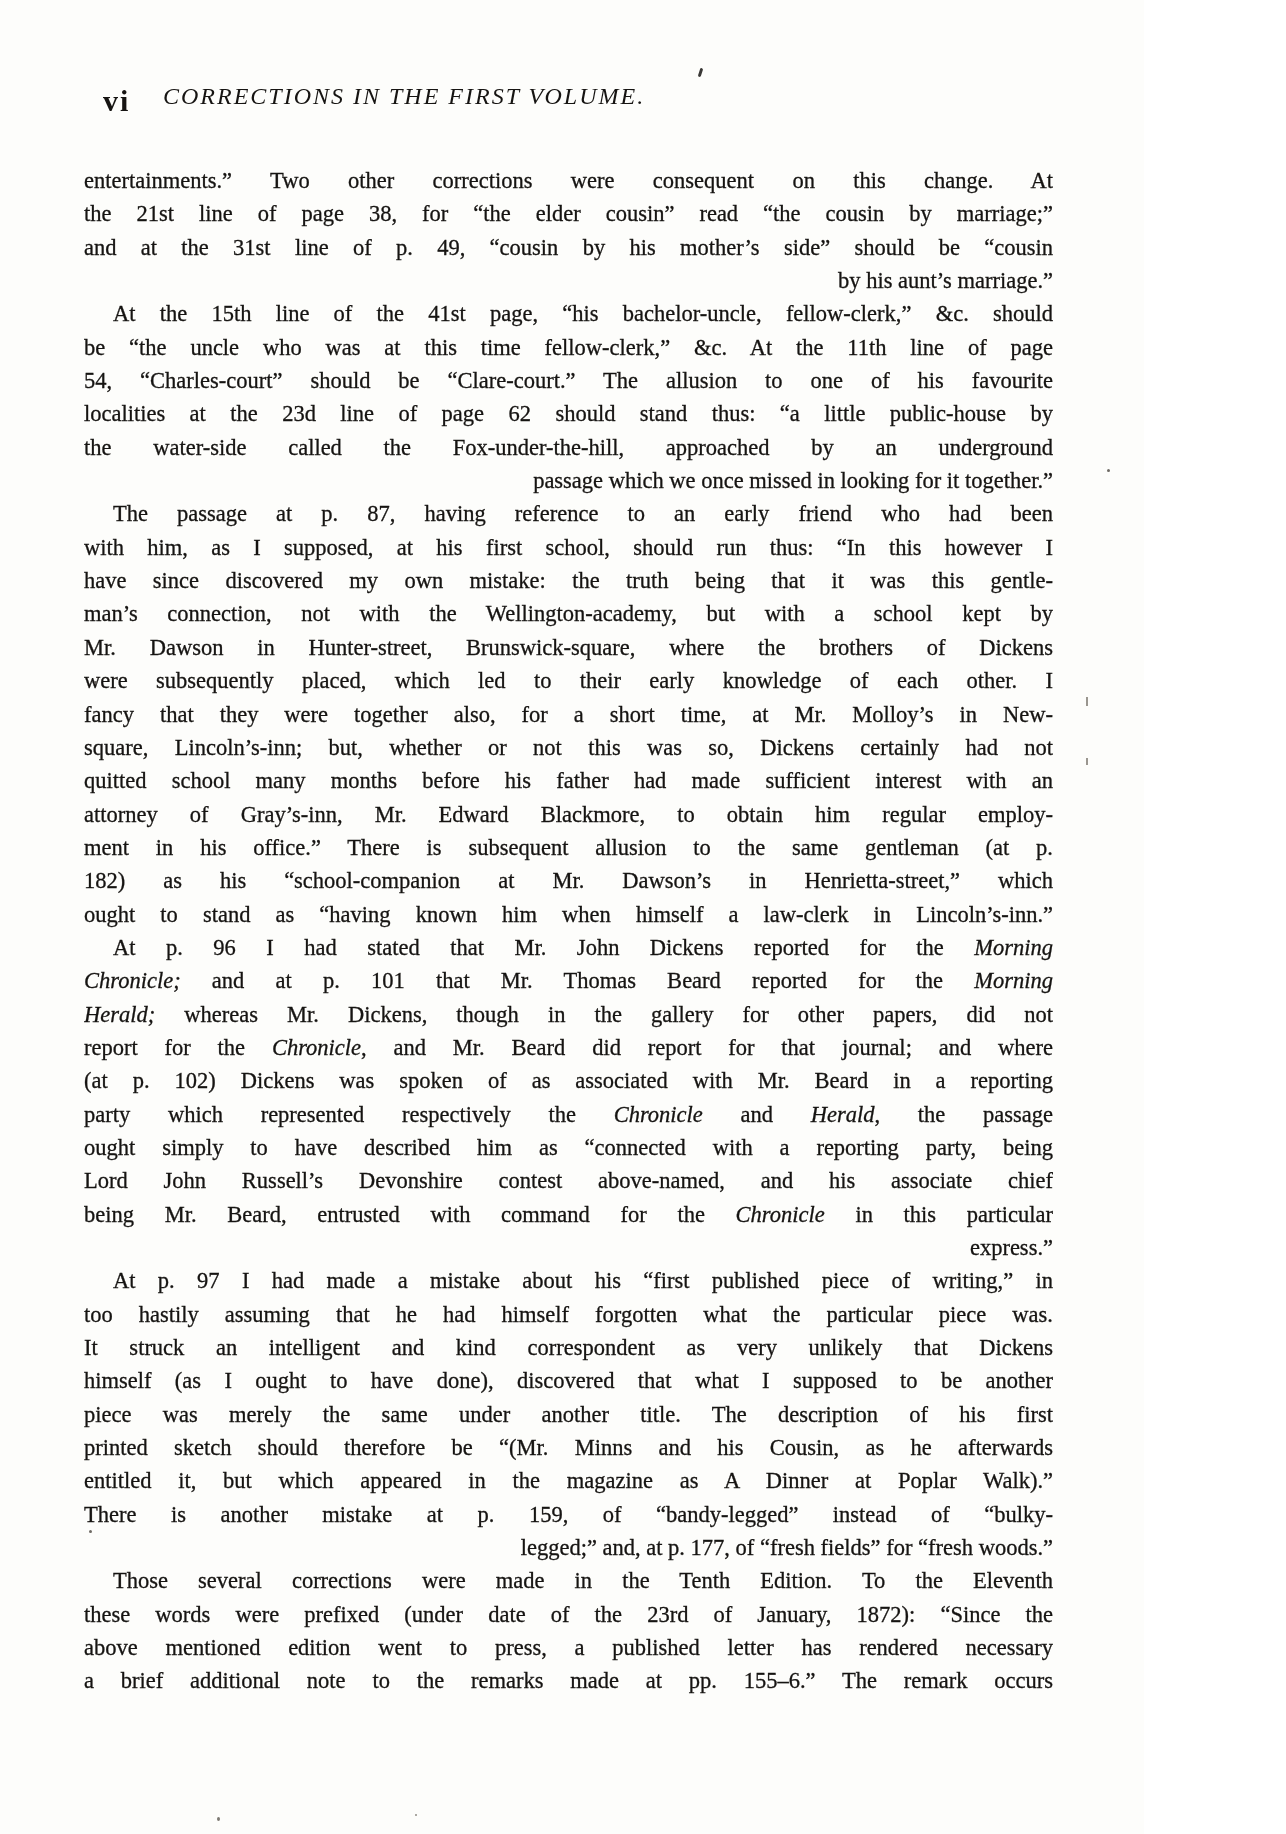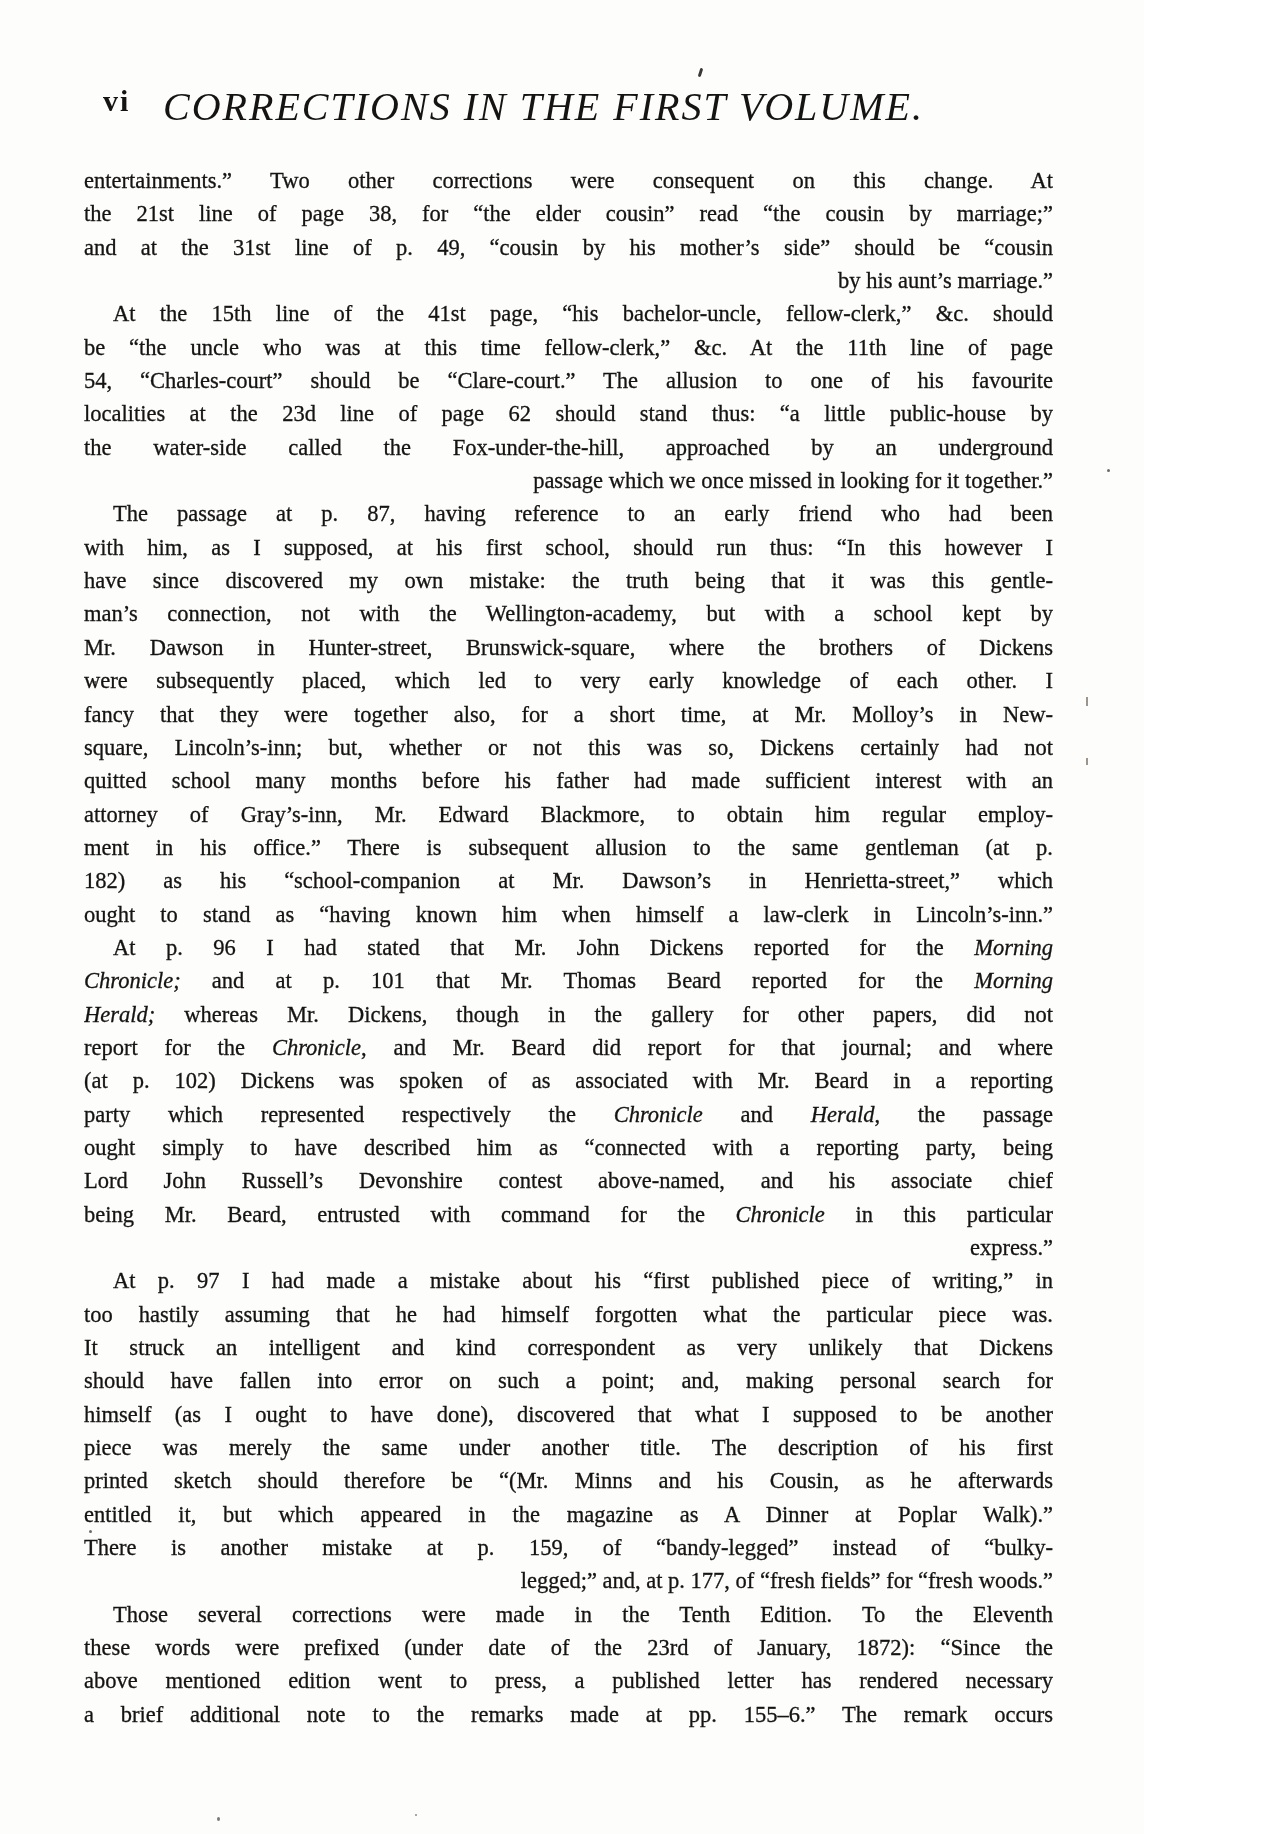--- a/index.html
+++ b/index.html
@@ -15,21 +15,21 @@
     overflow:hidden;
     font-family:"Liberation Serif","DejaVu Serif",serif;
     color:var(--ink);
   }
   .folio{
     position:absolute;left:103px;top:84px;
     font-size:30px;font-weight:bold;letter-spacing:2px;
   }
   .running-title{
     position:absolute;left:163px;top:83px;
-    font-style:italic;font-size:40px;letter-spacing:2px;
+    font-style:italic;font-size:24px;letter-spacing:2px;
     white-space:nowrap;
   }
   .accent-artifact{
     position:absolute;left:699px;top:68px;width:3px;height:9px;
     background:#3a3836;transform:rotate(18deg);border-radius:2px;
   }
   .body-block{
     position:absolute;left:84px;top:164px;width:969px;
     font-size:22.5px;line-height:33.35px;
     -webkit-text-stroke:0.3px currentColor;
@@ -62,42 +62,41 @@
       <div class="line just">be “the uncle who was at this time fellow-clerk,” &amp;c.  At the 11th line of page</div>
       <div class="line just">54, “Charles-court” should be “Clare-court.”  The allusion to one of his favourite</div>
       <div class="line just">localities at the 23d line of page 62 should stand thus: “a little public-house by</div>
       <div class="line just">the water-side called the Fox-under-the-hill, approached by an underground</div>
       <div class="line">passage which we once missed in looking for it together.”</div>
       <div class="line just indent">The passage at p. 87, having reference to an early friend who had been</div>
       <div class="line just">with him, as I supposed, at his first school, should run thus: “In this however I</div>
       <div class="line just">have since discovered my own mistake: the truth being that it was this gentle-</div>
       <div class="line just">man’s connection, not with the Wellington-academy, but with a school kept by</div>
       <div class="line just">Mr. Dawson in Hunter-street, Brunswick-square, where the brothers of Dickens</div>
-      <div class="line just">were subsequently placed, which led to very early knowledge of each other.  I</div>
+      <div class="line just">were subsequently placed, which led to their early knowledge of each other.  I</div>
       <div class="line just">fancy that they were together also, for a short time, at Mr. Molloy’s in New-</div>
       <div class="line just">square, Lincoln’s-inn; but, whether or not this was so, Dickens certainly had not</div>
       <div class="line just">quitted school many months before his father had made sufficient interest with an</div>
       <div class="line just">attorney of Gray’s-inn, Mr. Edward Blackmore, to obtain him regular employ-</div>
       <div class="line just">ment in his office.”  There is subsequent allusion to the same gentleman (at p.</div>
       <div class="line just">182) as his “school-companion at Mr. Dawson’s in Henrietta-street,” which</div>
       <div class="line just">ought to stand as “having known him when himself a law-clerk in Lincoln’s-inn.”</div>
       <div class="line just indent">At p. 96 I had stated that Mr. John Dickens reported for the <i>Morning</i></div>
       <div class="line just"><i>Chronicle;</i> and at p. 101 that Mr. Thomas Beard reported for the <i>Morning</i></div>
       <div class="line just"><i>Herald;</i> whereas Mr. Dickens, though in the gallery for other papers, did not</div>
       <div class="line just">report for the <i>Chronicle</i>, and Mr. Beard did report for that journal; and where</div>
       <div class="line just">(at p. 102) Dickens was spoken of as associated with Mr. Beard in a reporting</div>
       <div class="line just">party which represented respectively the <i>Chronicle</i> and <i>Herald</i>, the passage</div>
       <div class="line just">ought simply to have described him as “connected with a reporting party, being</div>
       <div class="line just">Lord John Russell’s Devonshire contest above-named, and his associate chief</div>
       <div class="line just">being Mr. Beard, entrusted with command for the <i>Chronicle</i> in this particular</div>
       <div class="line">express.”</div>
       <div class="line just indent">At p. 97 I had made a mistake about his “first published piece of writing,” in</div>
       <div class="line just">too hastily assuming that he had himself forgotten what the particular piece was.</div>
       <div class="line just">It struck an intelligent and kind correspondent as very unlikely that Dickens</div>
-      <div class="line just">should have fallen into error on such a point; and, making personal search for</div>
       <div class="line just">himself (as I ought to have done), discovered that what I supposed to be another</div>
       <div class="line just">piece was merely the same under another title.  The description of his first</div>
       <div class="line just">printed sketch should therefore be “(Mr. Minns and his Cousin, as he afterwards</div>
       <div class="line just">entitled it, but which appeared in the magazine as A Dinner at Poplar Walk).”</div>
       <div class="line just">There is another mistake at p. 159, of “bandy-legged” instead of “bulky-</div>
       <div class="line">legged;” and, at p. 177, of “fresh fields” for “fresh woods.”</div>
       <div class="line just indent">Those several corrections were made in the Tenth Edition.  To the Eleventh</div>
       <div class="line just">these words were prefixed (under date of the 23rd of January, 1872): “Since the</div>
       <div class="line just">above mentioned edition went to press, a published letter has rendered necessary</div>
       <div class="line just">a brief additional note to the remarks made at pp. 155–6.”  The remark occurs</div>

